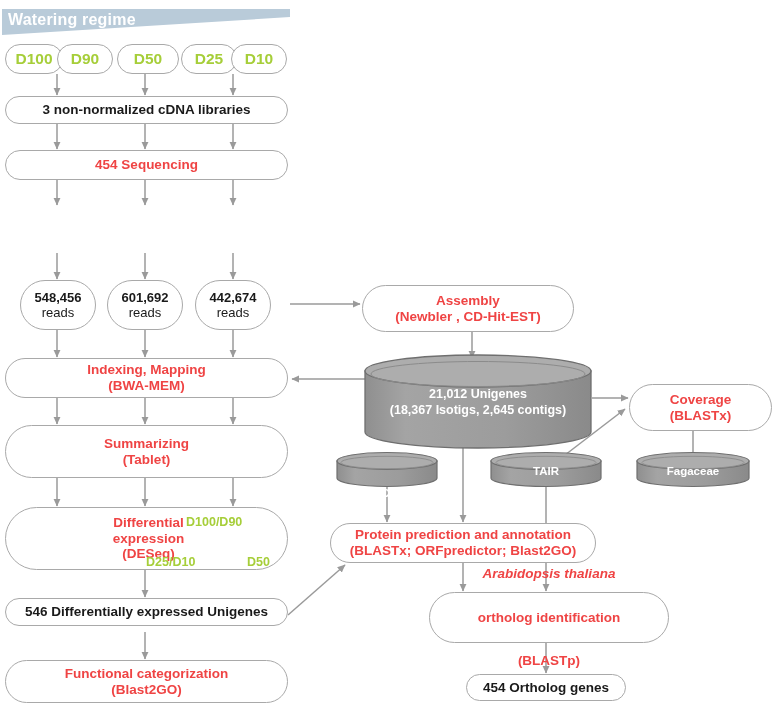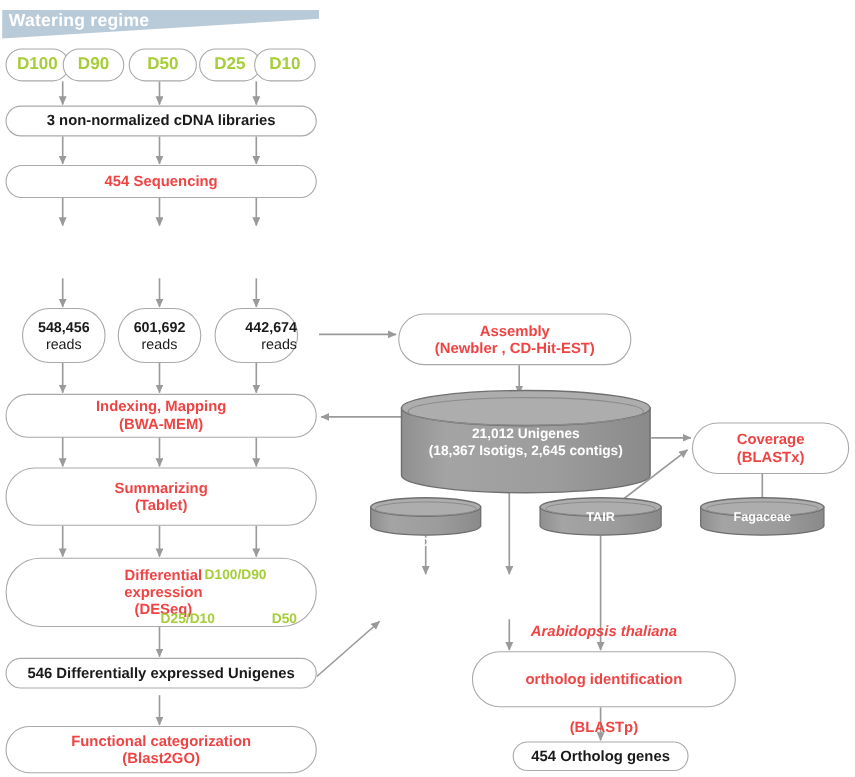--- a/index.html
+++ b/index.html
@@ -217,21 +217,21 @@
 
 
   <div class="node node-black small-node" style="left:20px; top:280px; width:76px; height:50px; flex-direction:column;">
     <span>548,456</span>
     <span style="font-weight:normal;">reads</span>
   </div>
   <div class="node node-black small-node" style="left:107px; top:280px; width:76px; height:50px; flex-direction:column;">
     <span>601,692</span>
     <span style="font-weight:normal;">reads</span>
   </div>
-  <div class="node node-black small-node" style="left:195px; top:280px; width:76px; height:50px; flex-direction:column;align-items:flex-end;">
+  <div class="node node-black small-node" style="left:195px; top:280px; width:76px; height:50px; flex-direction:column;">
     <span>442,674</span>
     <span style="font-weight:normal;">reads</span>
   </div>
 
   <div class="node node-blue" style="left:5px; top:358px; width:283px; height:40px; flex-direction:column;">
     <span>Indexing, Mapping</span>
     <span>(BWA-MEM)</span>
   </div>
 
   <div class="node node-blue" style="left:5px; top:425px; width:283px; height:53px; flex-direction:column;">
@@ -270,20 +270,24 @@
 
   <div class="node node-blue" style="left:629px; top:384px; width:143px; height:47px; flex-direction:column;">
     <span>Coverage</span>
     <span>(BLASTx)</span>
   </div>
 
   <div style="position:absolute; left:337px; top:487px; width:100px; text-align:center; color:#ffffff; font-weight:bold; font-size:11px;">NCBI</div>
   <div style="position:absolute; left:491px; top:465px; width:110px; text-align:center; color:#ffffff; font-weight:bold; font-size:11.5px;">TAIR</div>
   <div style="position:absolute; left:637px; top:465px; width:112px; text-align:center; color:#ffffff; font-weight:bold; font-size:11.5px;">Fagaceae</div>
 
+  <div class="node node-blue" style="left:330px; top:523px; width:266px; height:40px; flex-direction:column;">
+    <span>Protein prediction and annotation</span>
+    <span>(BLASTx; ORFpredictor; Blast2GO)</span>
+  </div>
 
   <div class="node node-blue" style="left:429px; top:592px; width:240px; height:51px; flex-direction:column;gap:28px;">
     <span class="italic">Arabidopsis thaliana</span>
     <span>ortholog identification</span>
     <span>(BLASTp)</span>
   </div>
 
   <div class="node node-black" style="left:466px; top:674px; width:160px; height:27px;">
     <span>454 Ortholog genes</span>
   </div>

